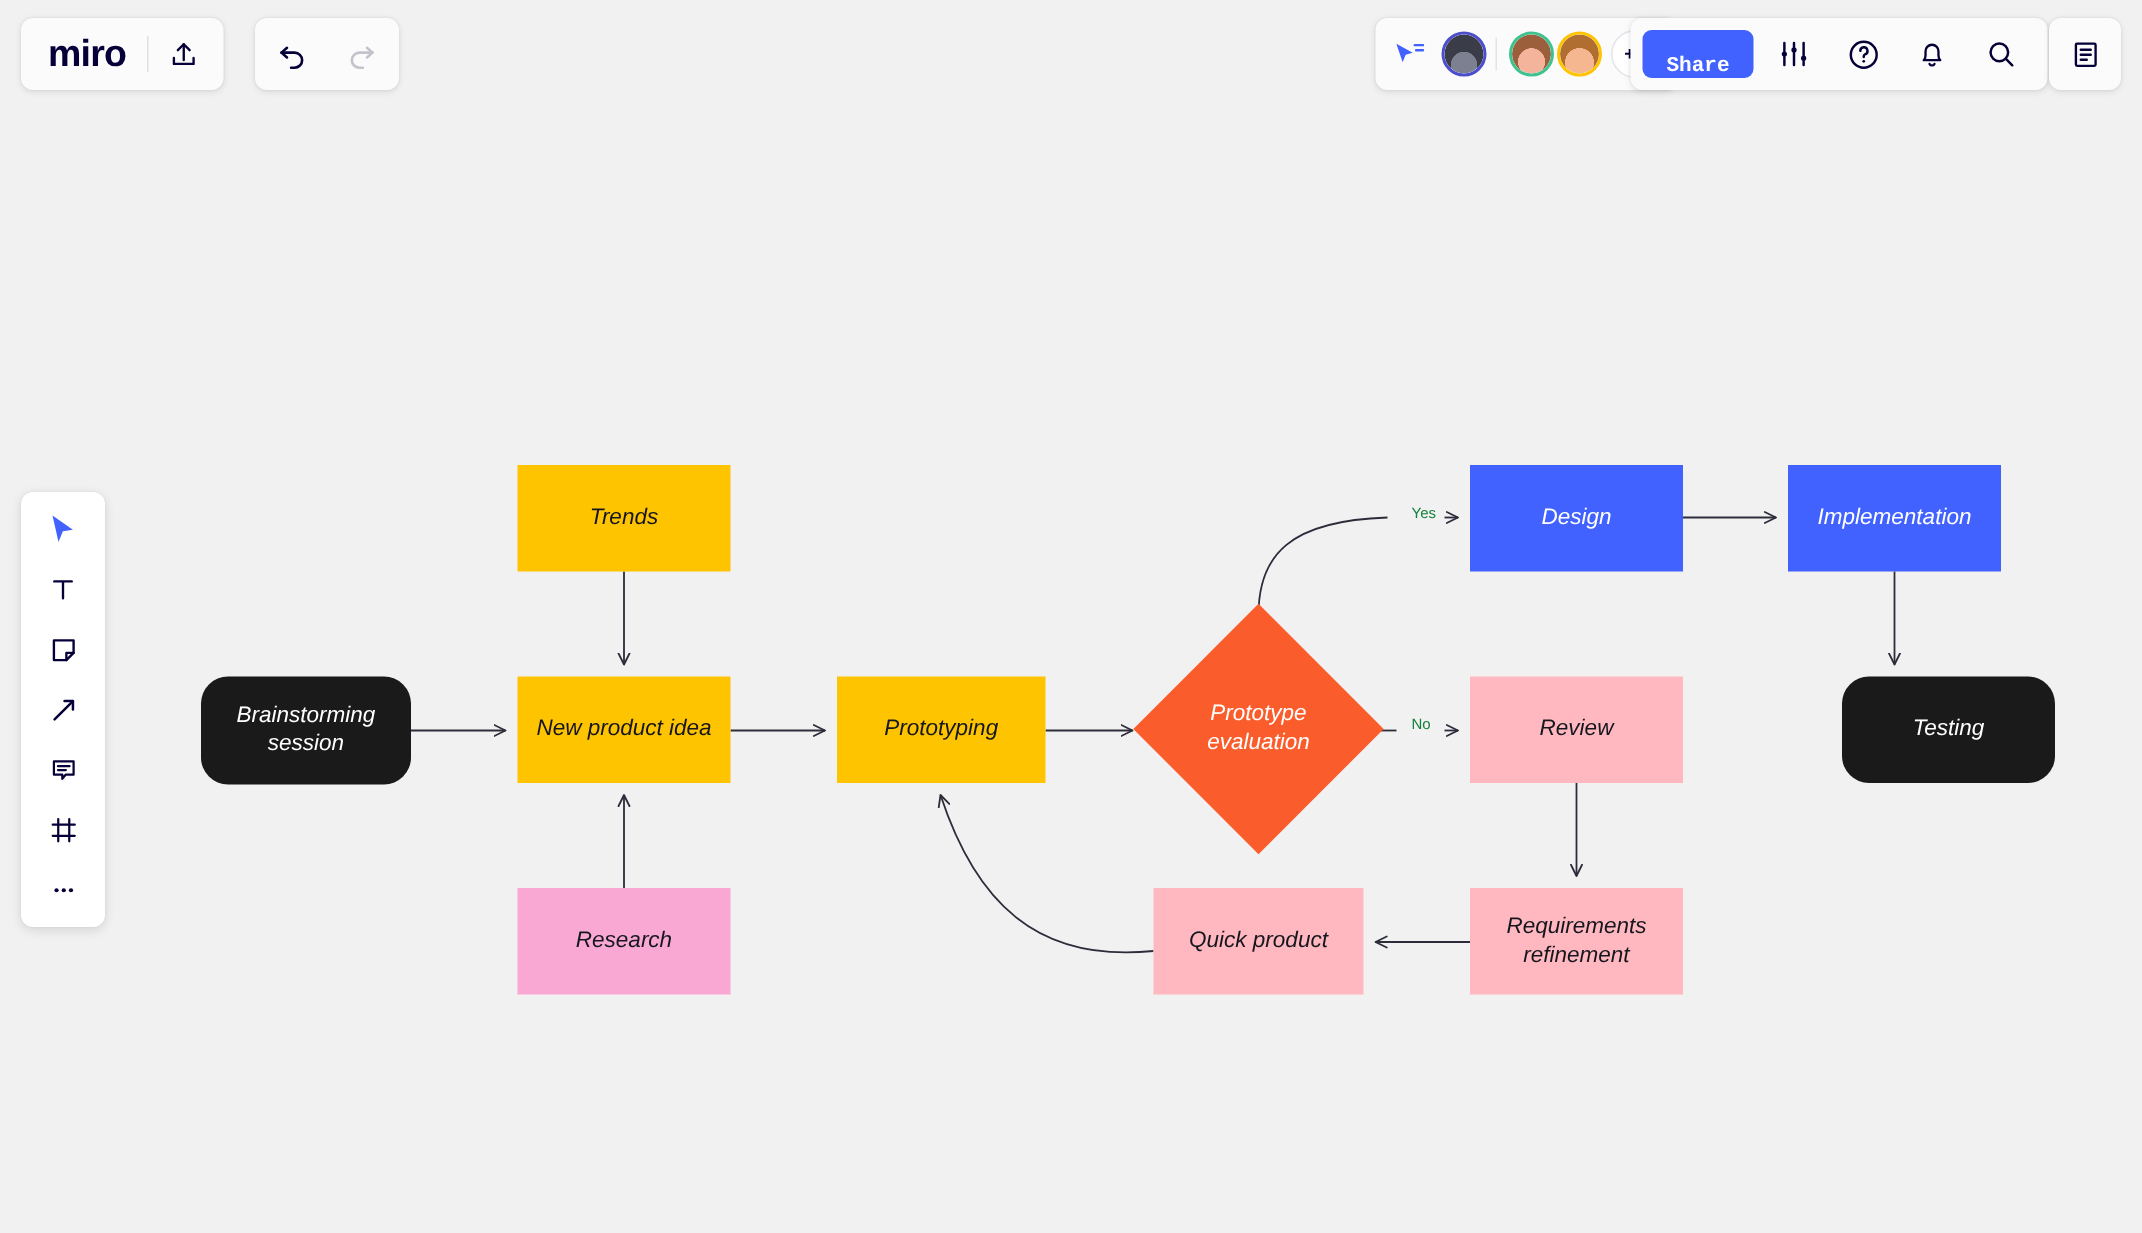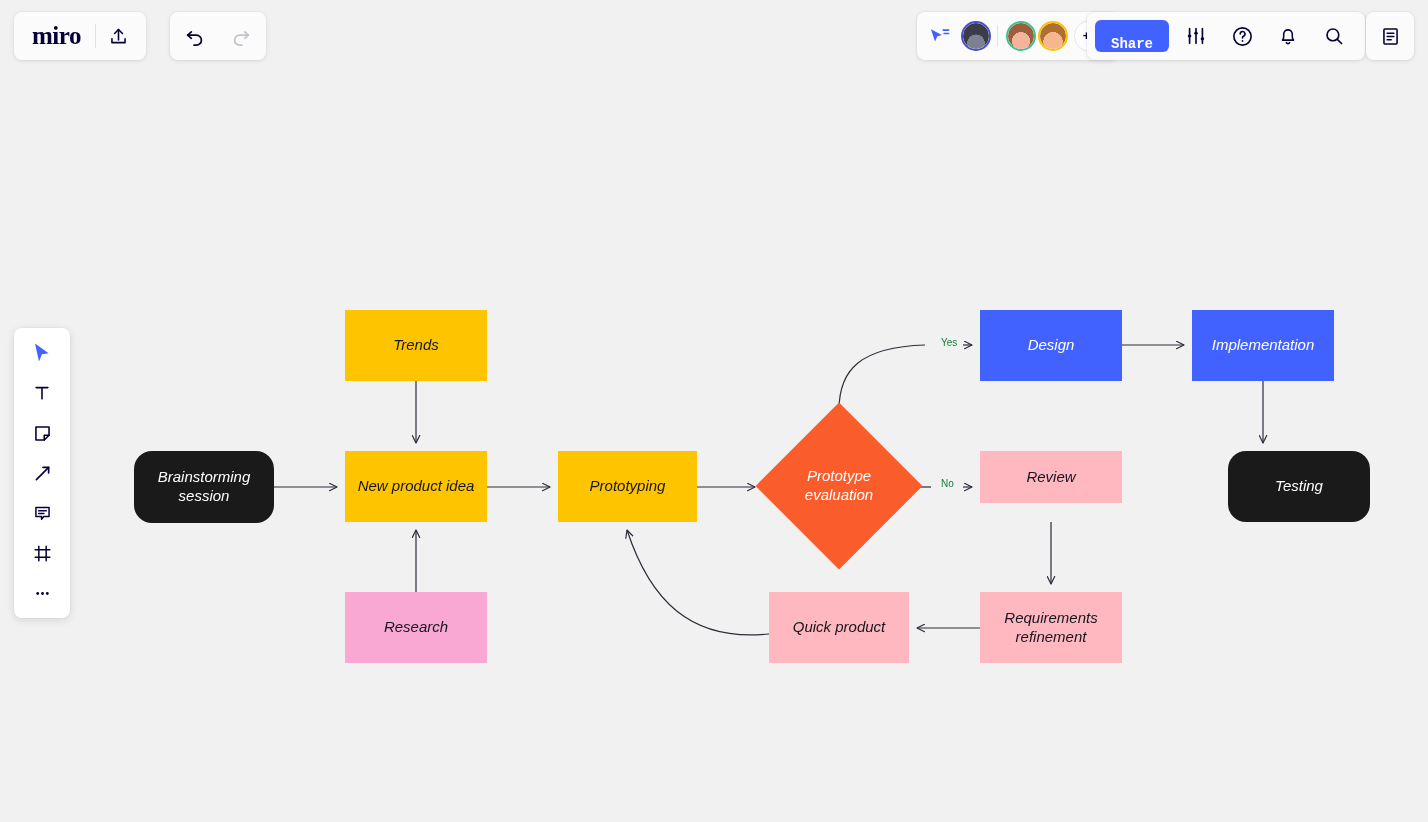--- a/index.html
+++ b/index.html
@@ -72,21 +72,21 @@
   .bar {
     position: absolute;
     background: #fbfbfb;
     border-radius: 8px;
     box-shadow: 0 1px 4px rgba(0,0,0,.10), 0 0 0 1px rgba(0,0,0,.02);
     display: flex;
     align-items: center;
     height: 48px;
     box-sizing: border-box;
   }
-  #bar-logo { left: 14px; top: 12px; padding: 0 4px; font-family: Liberation Serif, serif; }
+  #bar-logo { left: 14px; top: 12px; padding: 0 4px; }
   .logo-text {
     font-size: 25px;
     font-weight: 700;
     letter-spacing: -0.5px;
     color: #050038;
     padding: 0 14px 0 14px;
   }
   .vdiv { width: 1px; height: 24px; background: #e0e0e6; }
   .ibtn {
     width: 46px; height: 46px;
@@ -219,21 +219,21 @@
     <div class="diamond-label" style="white-space:pre-line; text-align:center; font-size:15px; line-height:1.25;">Prototype
 evaluation</div>
   </div>
 
   <div class="node rect" style="left:980px; top:310px; width:142px; height:71px; background:#4262ff; color:#fff;">Design</div>
 
   <div class="node rect" style="left:1192px; top:310px; width:142px; height:71px; background:#4262ff; color:#fff;">Implementation</div>
 
   <div class="node rounded" style="left:1192px; top:451px; width:142px; height:71px; background:#1a1a1a; color:#fff;margin-left:36px;">Testing</div>
 
-  <div class="node rect" style="left:980px; top:451px; width:142px; height:52px; background:#ffb8c0; color:#16161f;">Review</div>
+  <div class="node rect" style="left:980px; top:451px; width:142px; height:71px; background:#ffb8c0; color:#16161f;">Review</div>
 
   <div class="node rect" style="left:980px; top:592px; width:142px; height:71px; background:#ffb8c0; color:#16161f;">Requirements
 refinement</div>
 
   <div class="node rect" style="left:769px; top:592px; width:140px; height:71px; background:#ffb8c0; color:#16161f;">Quick product</div>
 
   <div class="edge-label" style="left:938px; top:338px;">Yes</div>
   <div class="edge-label" style="left:938px; top:479px;">No</div>
 </div>
 

